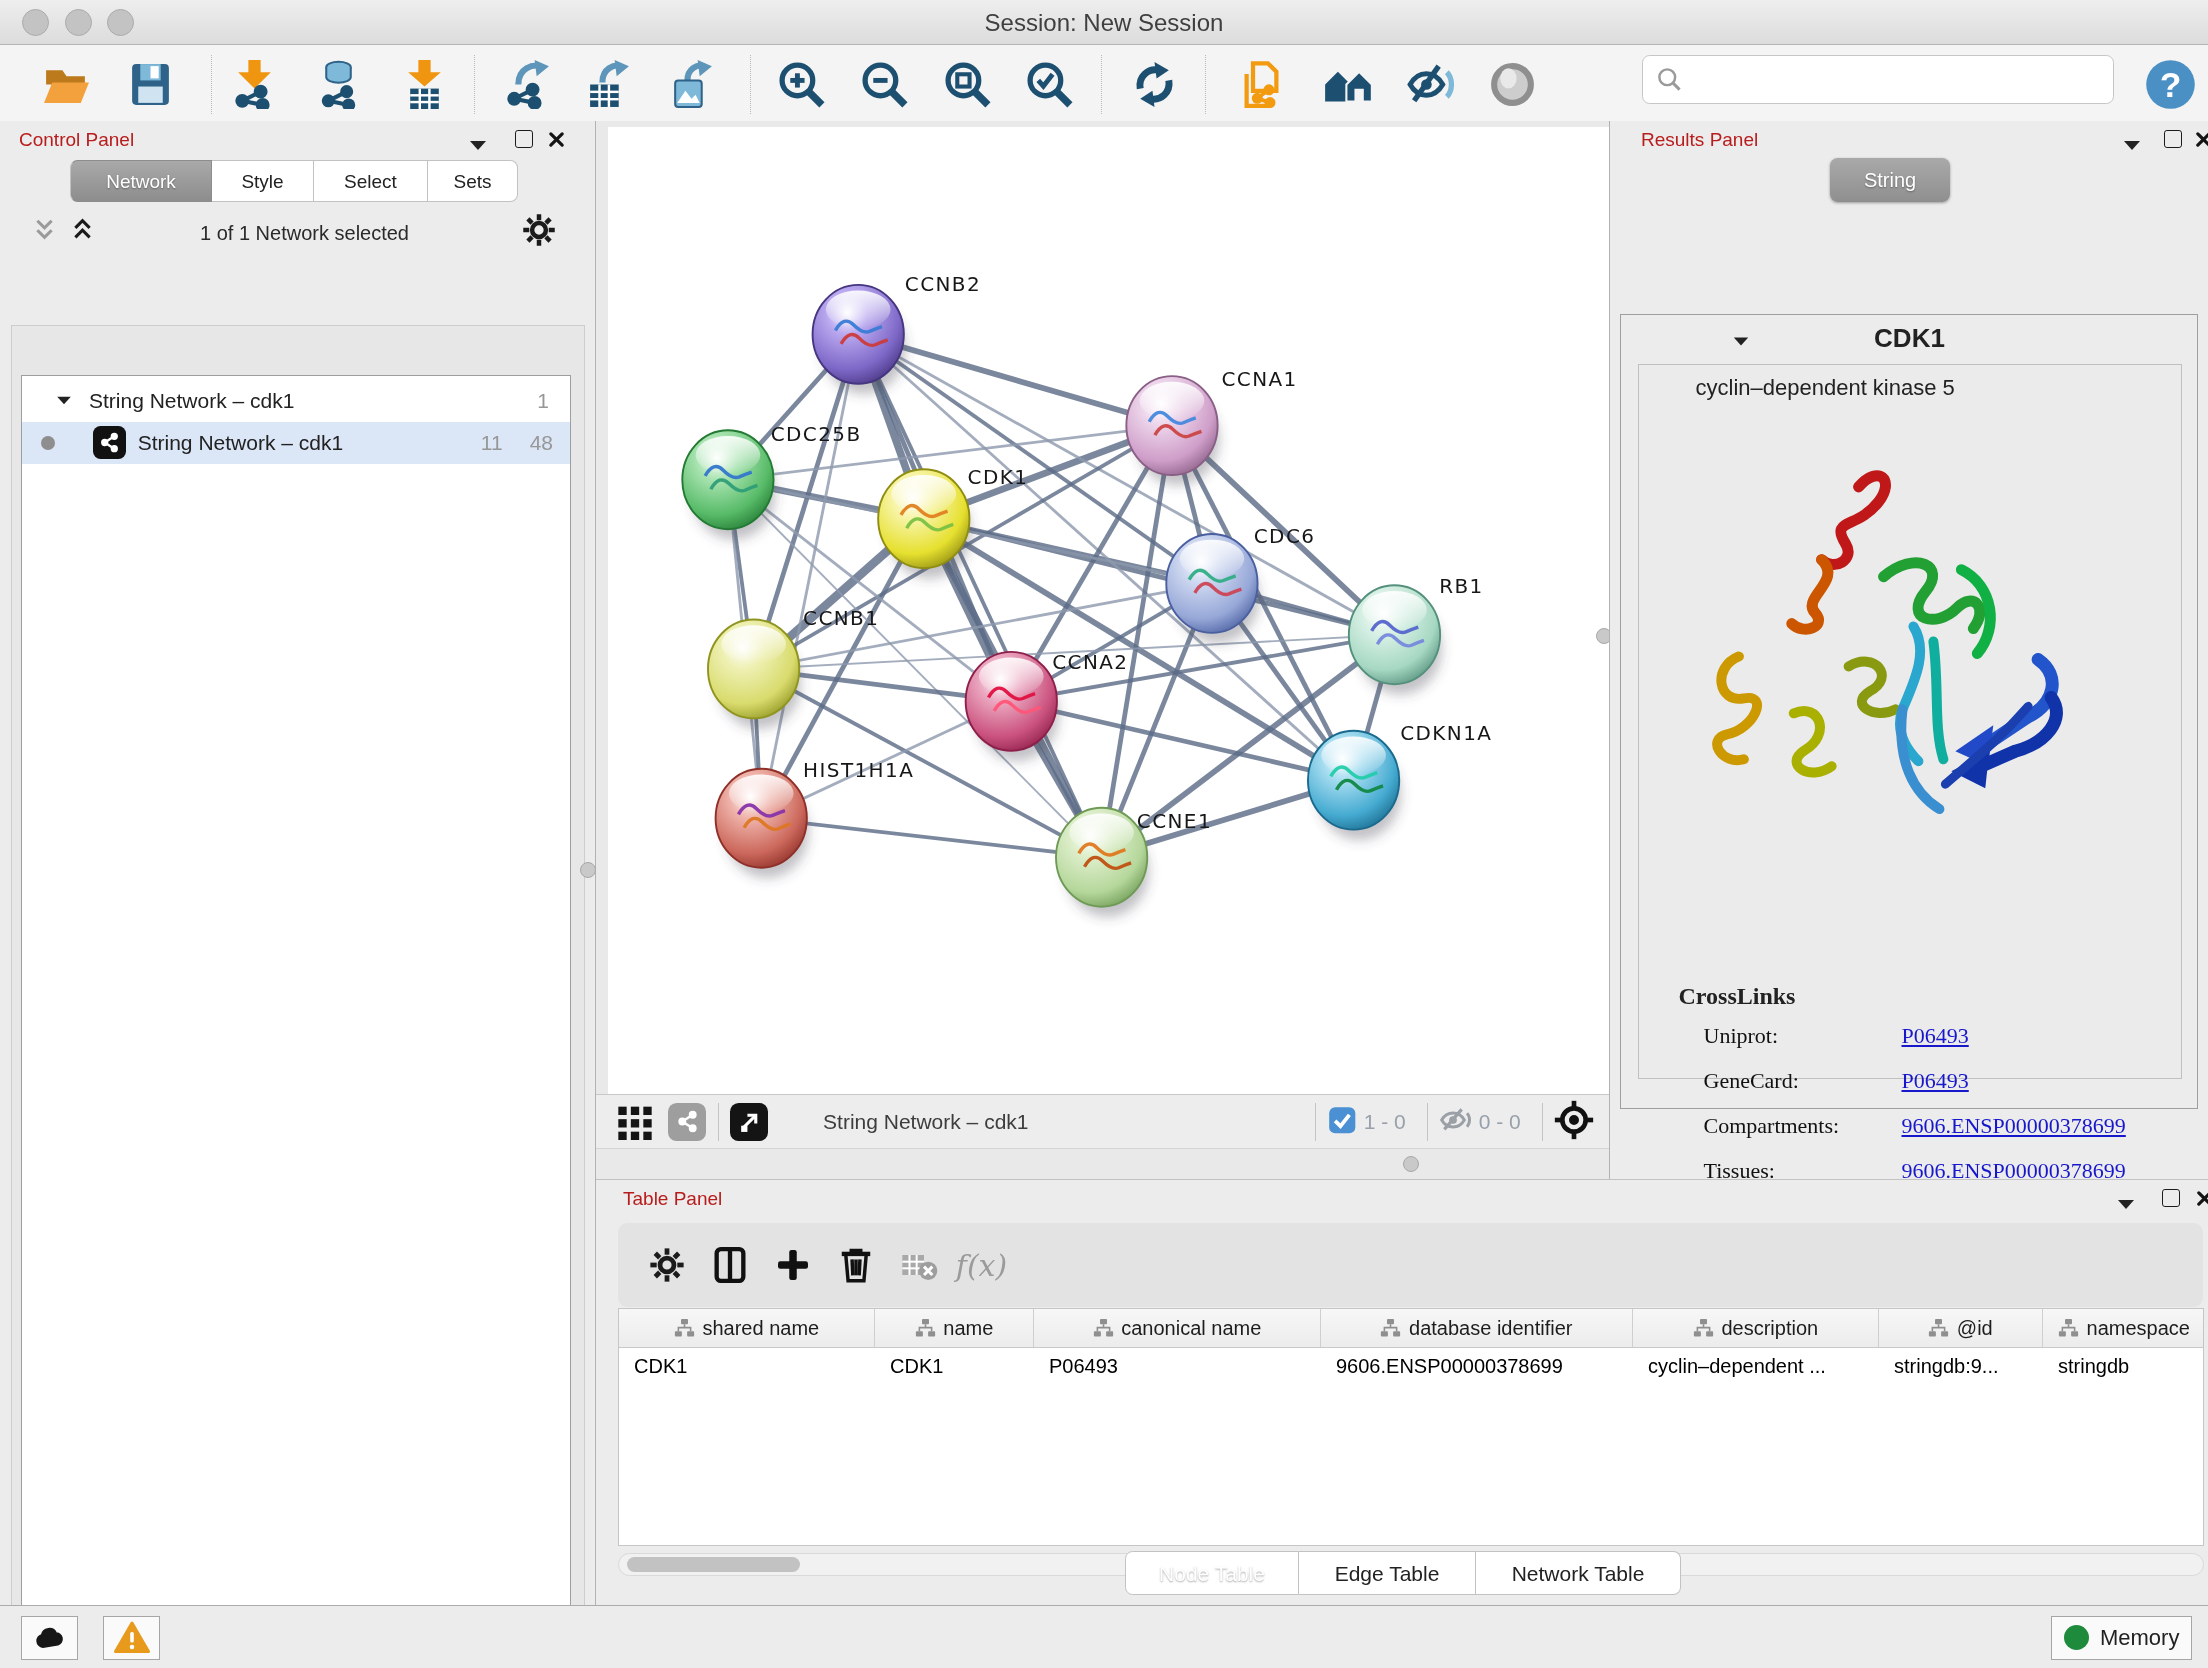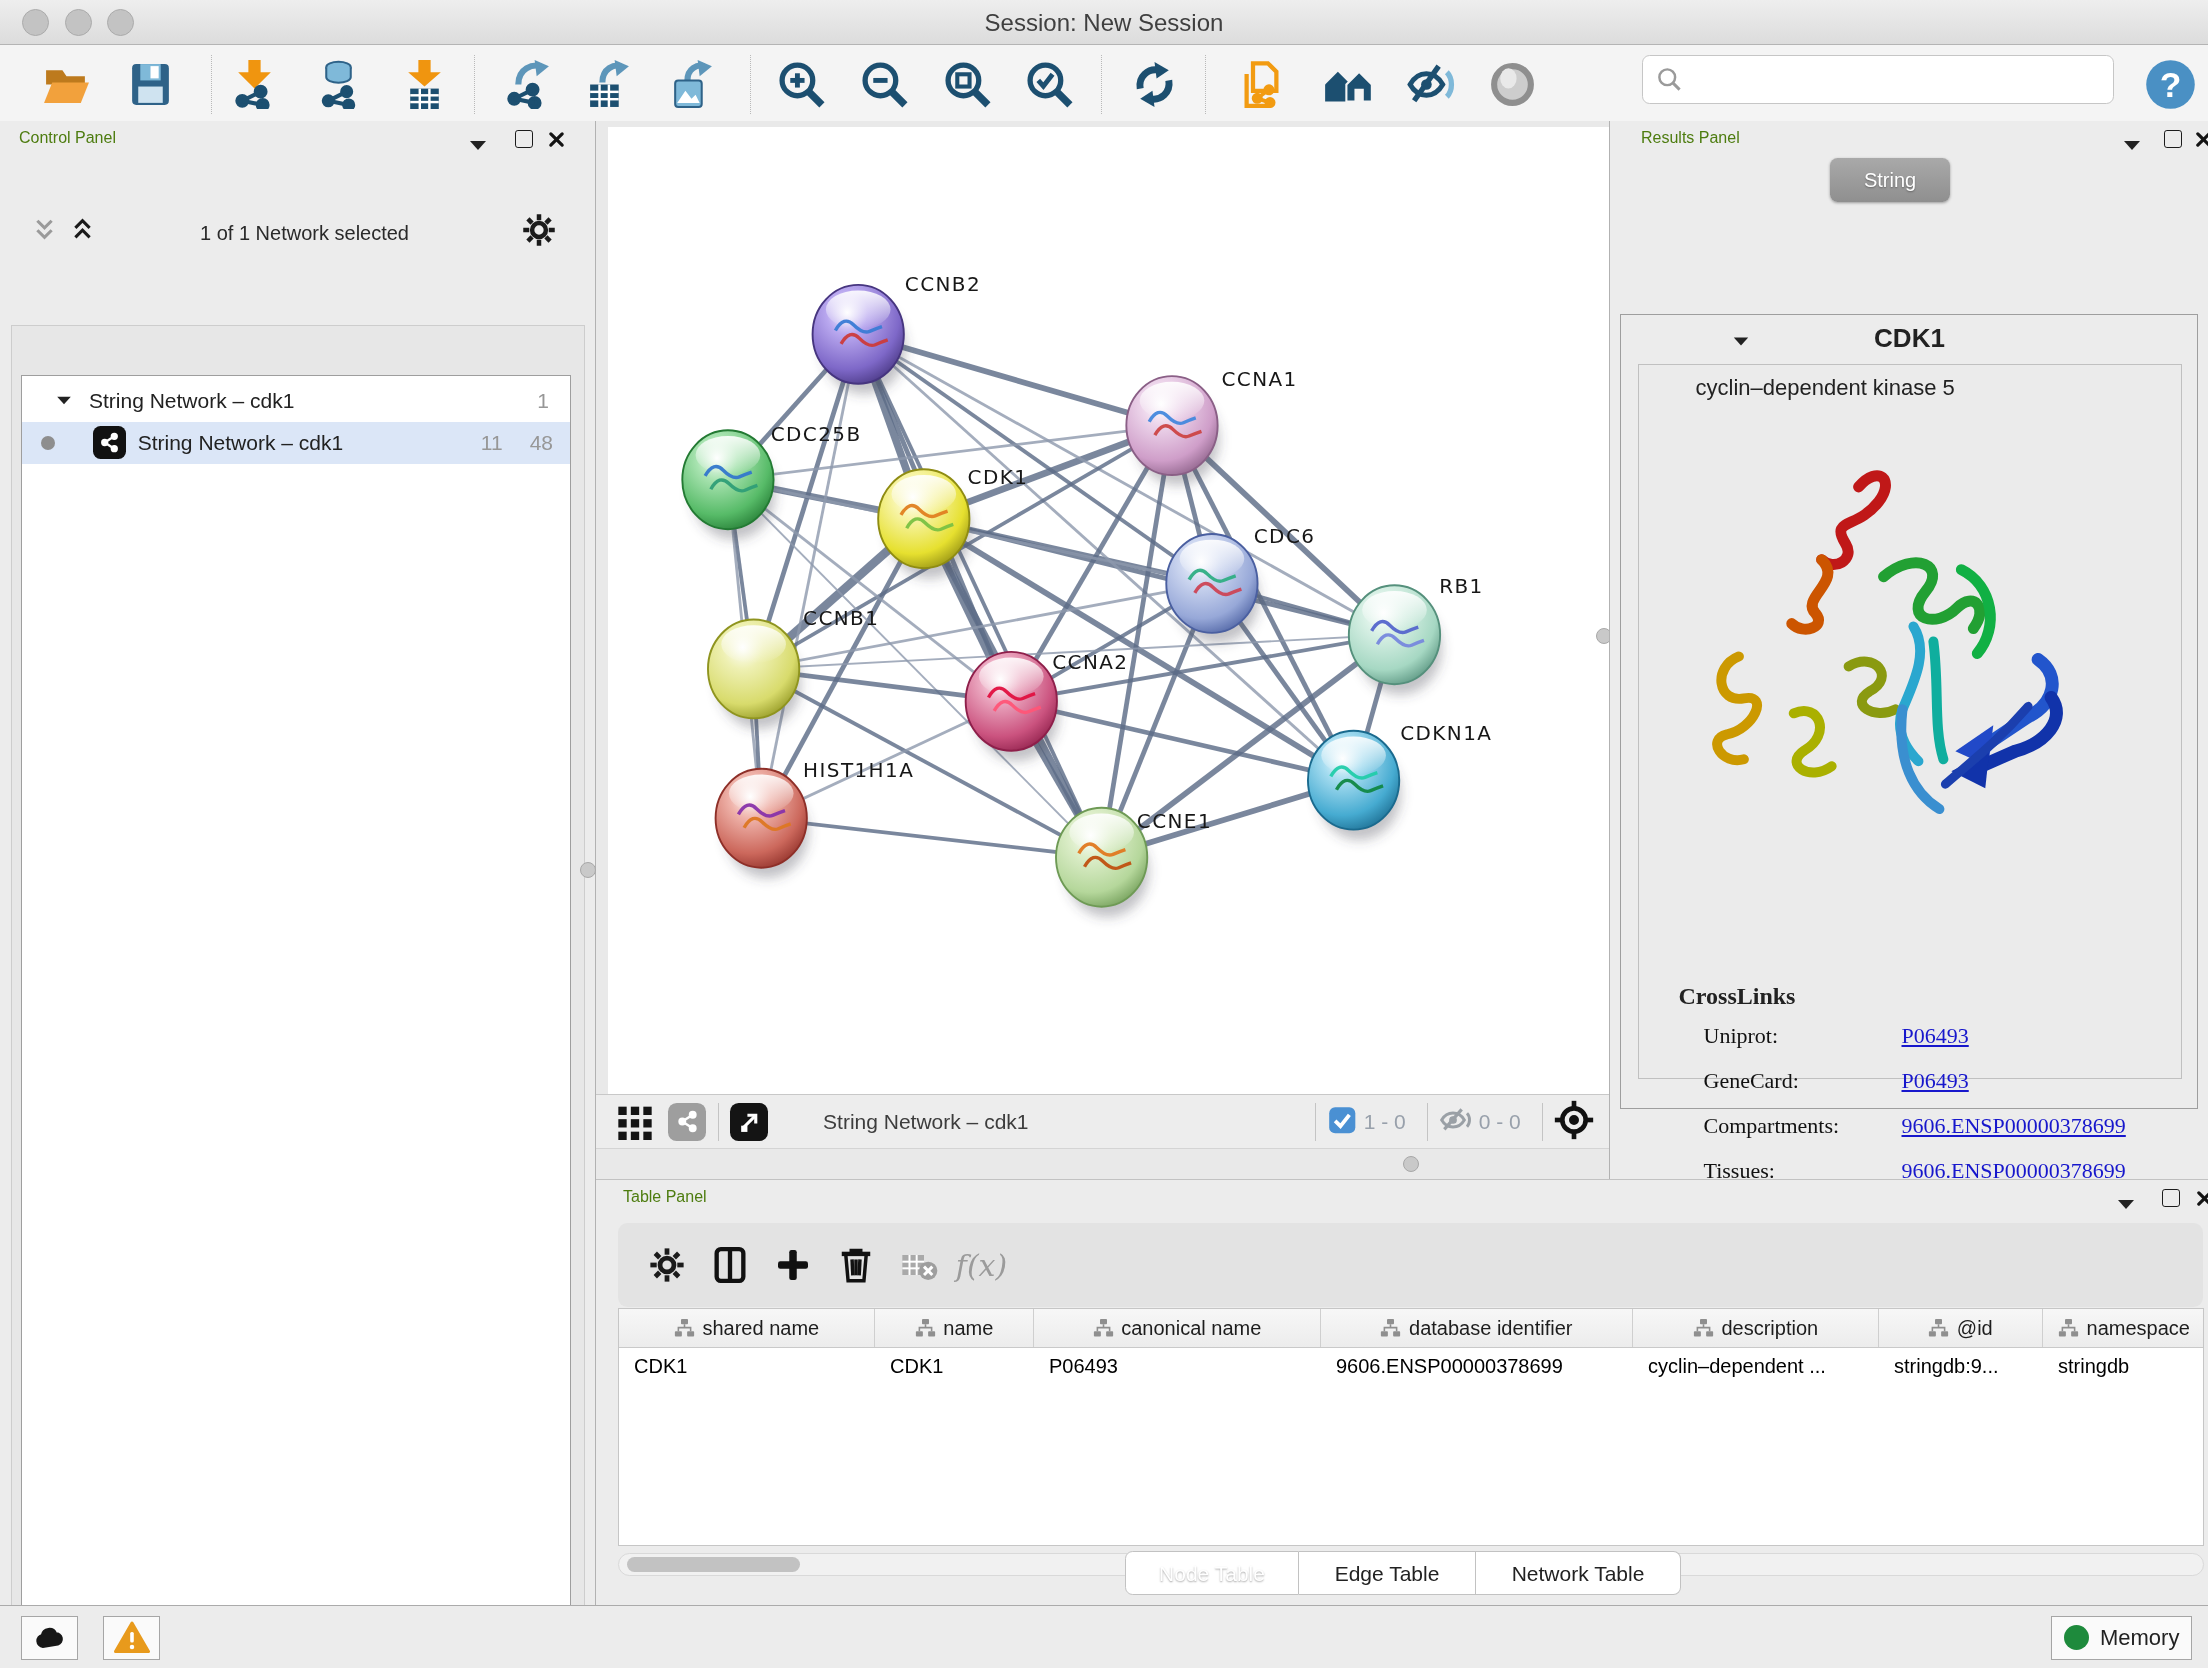--- a/index.html
+++ b/index.html
@@ -16,21 +16,21 @@
   
   .main-toolbar{left:0;top:45px;width:2208px;height:76px;background:#f4f4f4;border-bottom:1px solid #bdbdbd;}
   .tbi{top:13.3px;width:53px;height:53px;display:flex;align-items:center;justify-content:center;cursor:pointer;}
   .tbsep{top:9.5px;width:0;height:59px;border-left:1.9px dotted #b9b9b9;}
   .searchbox{left:1642px;top:9.5px;width:472px;height:49px;background:#fff;border:1px solid #c6c6c6;
     border-radius:7.6px;display:flex;align-items:center;padding-left:13.3px;box-sizing:border-box;}
   .searchbox input{border:none;outline:none;font-size:21px;width:399px;background:transparent;
     font-family:"Liberation Sans",sans-serif;}
 
   
-  .panel-title{font-size:16px;color:#4d7c0f;}
+  .panel-title{font-size:19px;color:#b91c1c;}
   .tri-down{width:0;height:0;border-left:8.6px solid transparent;border-right:8.6px solid transparent;
     border-top:9.5px solid #222;display:inline-block;}
   .win-sq{width:16px;height:16px;border:1.9px solid #1c1c1c;border-radius:2.9px;display:inline-block;}
 
   
   .control-panel{left:0;top:121px;width:596px;height:1485px;background:#ececec;border-right:1px solid #b2b2b2;box-sizing:border-box;}
   .tabs-row .tab{height:42px;line-height:42px;text-align:center;font-size:19px;background:#fff;
     border:1px solid #c2c2c2;border-left:none;box-sizing:border-box;cursor:pointer;float:left;}
   .tabs-row .tab.first{border-left:1px solid #c2c2c2;border-radius:7.6px 0 0 7.6px;}
   .tabs-row .tab.last{border-radius:0 7.6px 7.6px 0;}
@@ -290,20 +290,26 @@
     <div class="abs panel-title" style="left:19px;top:7.6px">Control Panel</div>
     <div class="abs" style="left:470px;top:15px"><span class="tri-down"></span></div>
     <div class="abs win-sq" style="left:515px;top:8.6px"></div>
     <div class="abs" style="left:548px;top:9.5px">
       <svg width="17" height="17" viewBox="0 0 18 18">
           <g stroke="#141414" stroke-width="3.4" stroke-linecap="round">
             <line x1="3" y1="3" x2="15" y2="15"></line>
             <line x1="15" y1="3" x2="3" y2="15"></line>
           </g>
         </svg>
+    </div>
+    <div class="abs tabs-row" style="left:70px;top:39px;width:457px;height:42px">
+      <div class="tab first selected" style="width:142px">Network</div>
+      <div class="tab" style="width:102px">Style</div>
+      <div class="tab" style="width:114px">Select</div>
+      <div class="tab last" style="width:90px">Sets</div>
     </div>
     <div class="abs cp-frame"></div>
     <div class="abs" style="left:32px;top:95px">
       <svg width="25" height="28.5" viewBox="0 0 20 24" fill="none" stroke="#9a9a9a" stroke-width="2.6">
           <polyline points="4,4 10,10 16,4"></polyline>
           <polyline points="4,12 10,18 16,12"></polyline>
         </svg>
     </div>
     <div class="abs" style="left:70px;top:95px">
       <svg width="25" height="28.5" viewBox="0 0 20 24" fill="none" stroke="#1a1a1a" stroke-width="2.6">

